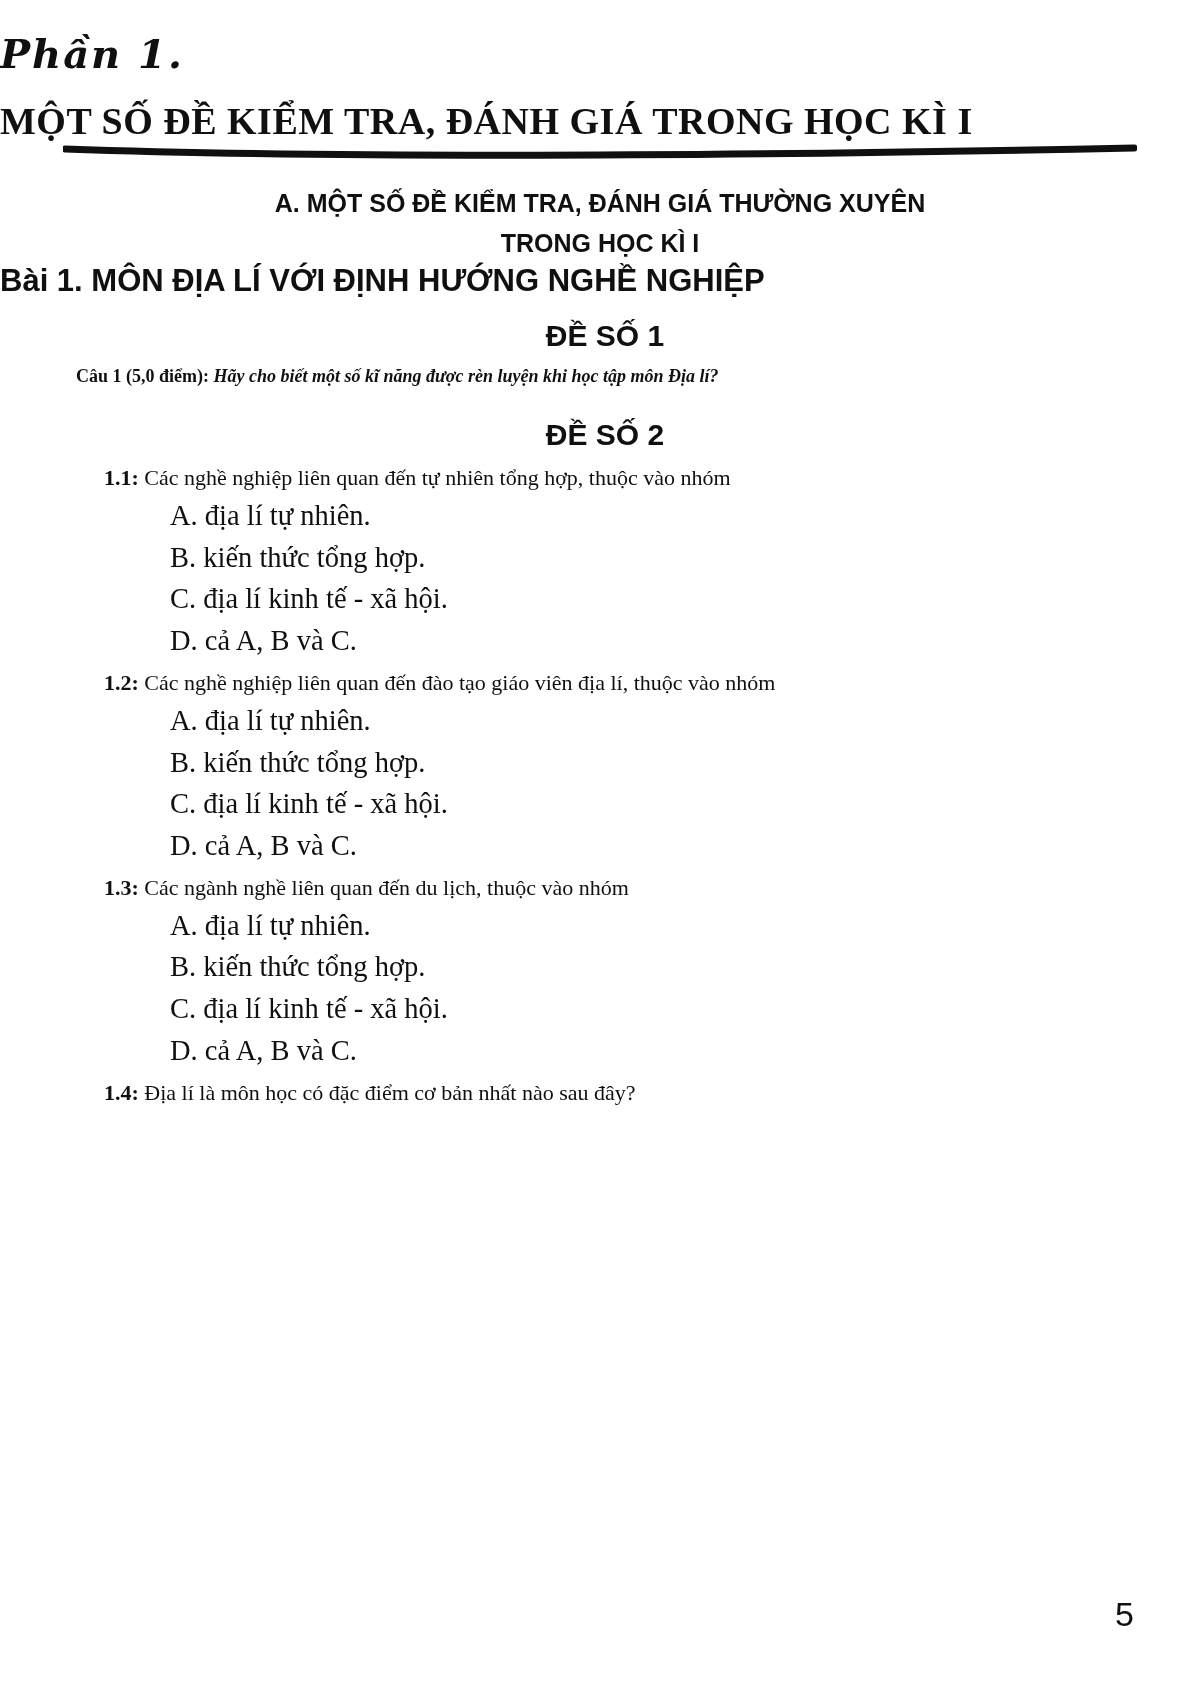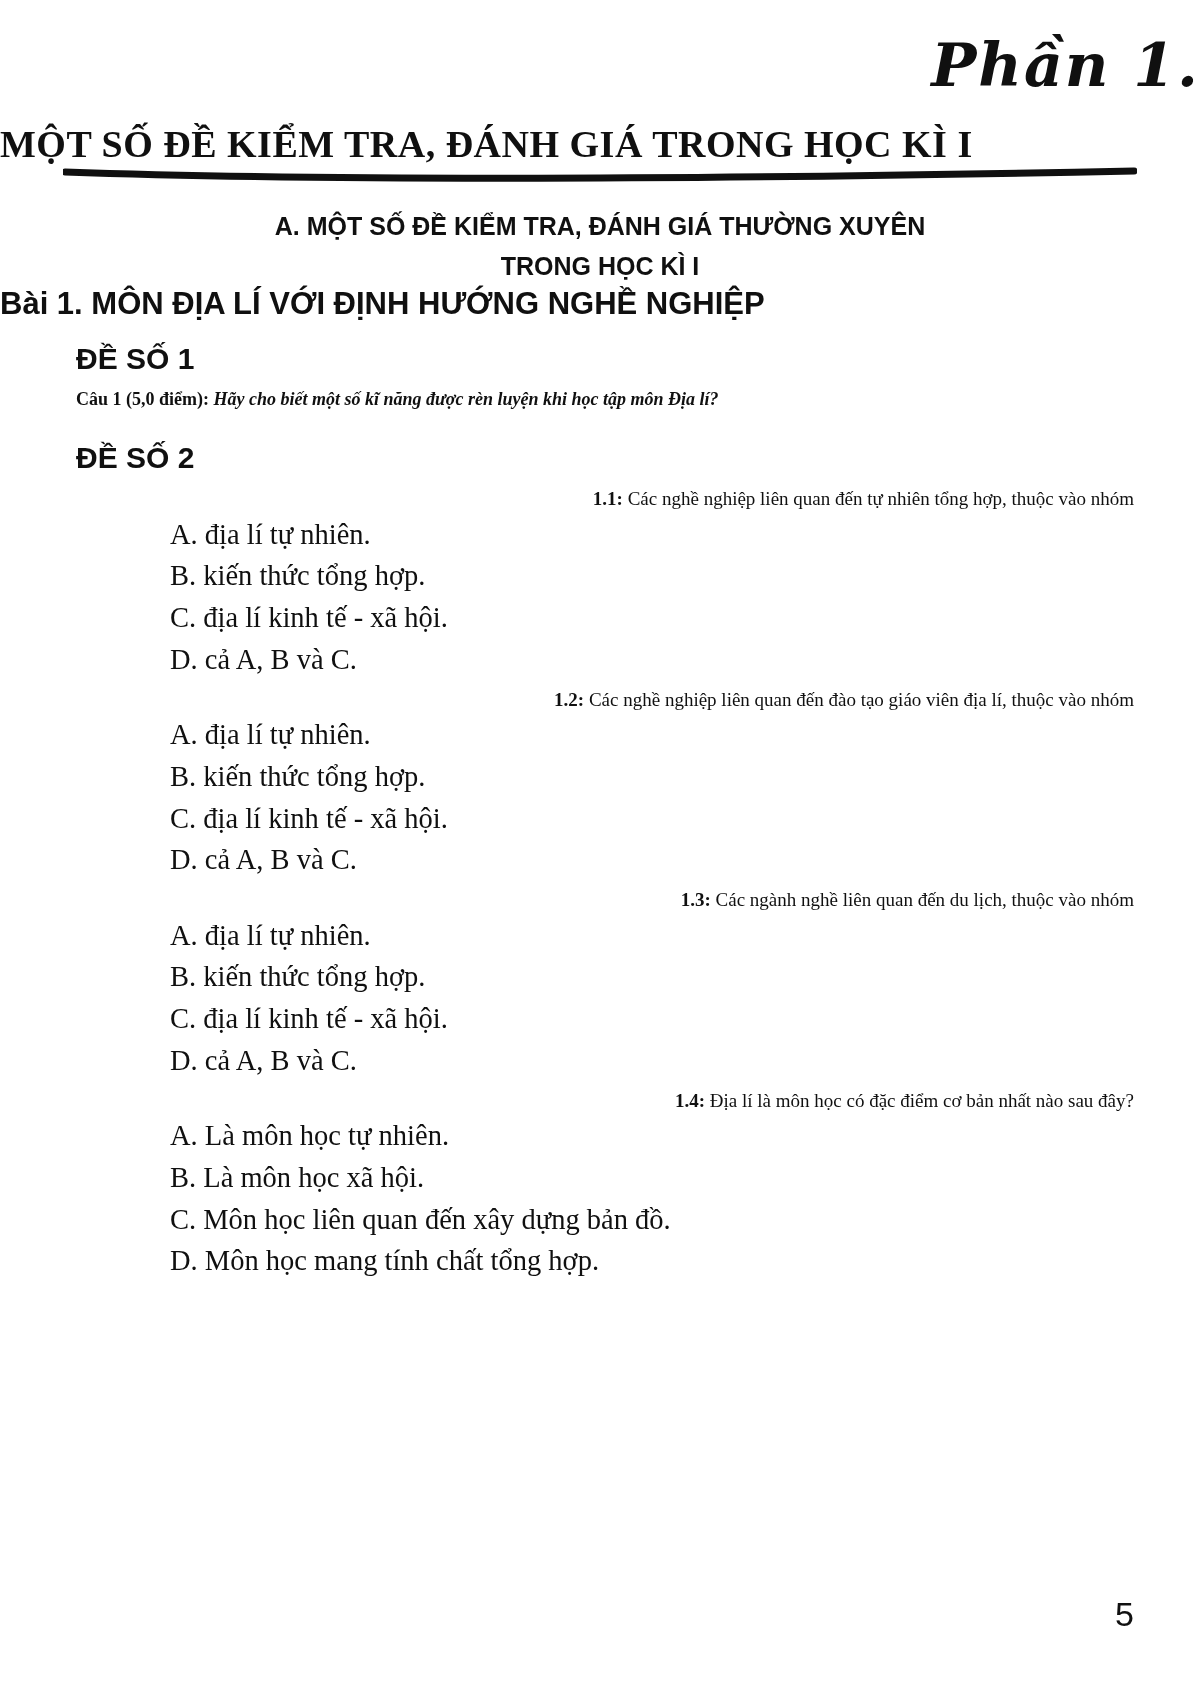--- a/index.html
+++ b/index.html
@@ -12,25 +12,25 @@
     width: 1200px;
     height: 1692px;
     background: #ffffff;
     color: #101010;
     font-family: "Liberation Serif", serif;
     overflow: hidden;
     box-sizing: border-box;
   }
   .part-title {
     margin-top: 30px;
-    text-align: right;
+    text-align: left;
     font-family: "DejaVu Serif", serif;
     font-style: italic;
     font-weight: bold;
-    font-size: 60px;
+    font-size: 40px;
     letter-spacing: 2px;
   }
   .main-title {
     margin-top: 22px;
     font-family: "Liberation Serif", serif;
     font-weight: bold;
     font-size: 38px;
     letter-spacing: 0.5px;
     white-space: nowrap;
   }
@@ -50,20 +50,21 @@
     margin-top: 0;
     text-align: left;
     font-family: "Liberation Sans", sans-serif;
     font-weight: bold;
     font-size: 31px;
   }
   .content {
     padding: 0 66px 0 76px;
   }
   .de-heading {
+    text-align: center;
     font-family: "Liberation Sans", sans-serif;
     font-weight: bold;
     font-size: 30px;
     margin: 20px 0 10px 0;
   }
   .de-heading.second {
     margin-top: 28px;
   }
   .q-para {
     font-size: 18px;
@@ -76,26 +77,25 @@
     font-weight: bold;
   }
   .q-text {
     font-weight: bold;
     font-style: italic;
   }
   .mcq {
     margin: 0 0 6px 0;
   }
   .mcq-q {
-    font-size: 19px;
+    font-size: 22px;
     line-height: 1.45;
     margin: 2px 0 2px 0;
     padding-left: 66px;
     text-indent: -38px;
-    text-align: right;
   }
   .mcq-num {
     font-weight: bold;
   }
   .opts {
     margin-left: 94px;
     font-size: 28.5px;
     line-height: 1.36;
   }
   .opt {
@@ -165,25 +165,19 @@
       <div class="opts">
         <div class="opt">A. địa lí tự nhiên.</div>
         <div class="opt">B. kiến thức tổng hợp.</div>
         <div class="opt">C. địa lí kinh tế - xã hội.</div>
         <div class="opt">D. cả A, B và C.</div>
       </div>
     </div>
 
     <div class="mcq">
       <p class="mcq-q"><span class="mcq-num">1.4:</span> <span>Địa lí là môn học có đặc điểm cơ bản nhất nào sau đây?</span></p>
-      <div class="opts">
-        <div class="opt">A. Là môn học tự nhiên.</div>
-        <div class="opt">B. Là môn học xã hội.</div>
-        <div class="opt">C. Môn học liên quan đến xây dựng bản đồ.</div>
-        <div class="opt">D. Môn học mang tính chất tổng hợp.</div>
-      </div>
     </div>
 
   </div>
 
   <div class="page-num">5</div>
 
 </div>
 
 </body></html>

